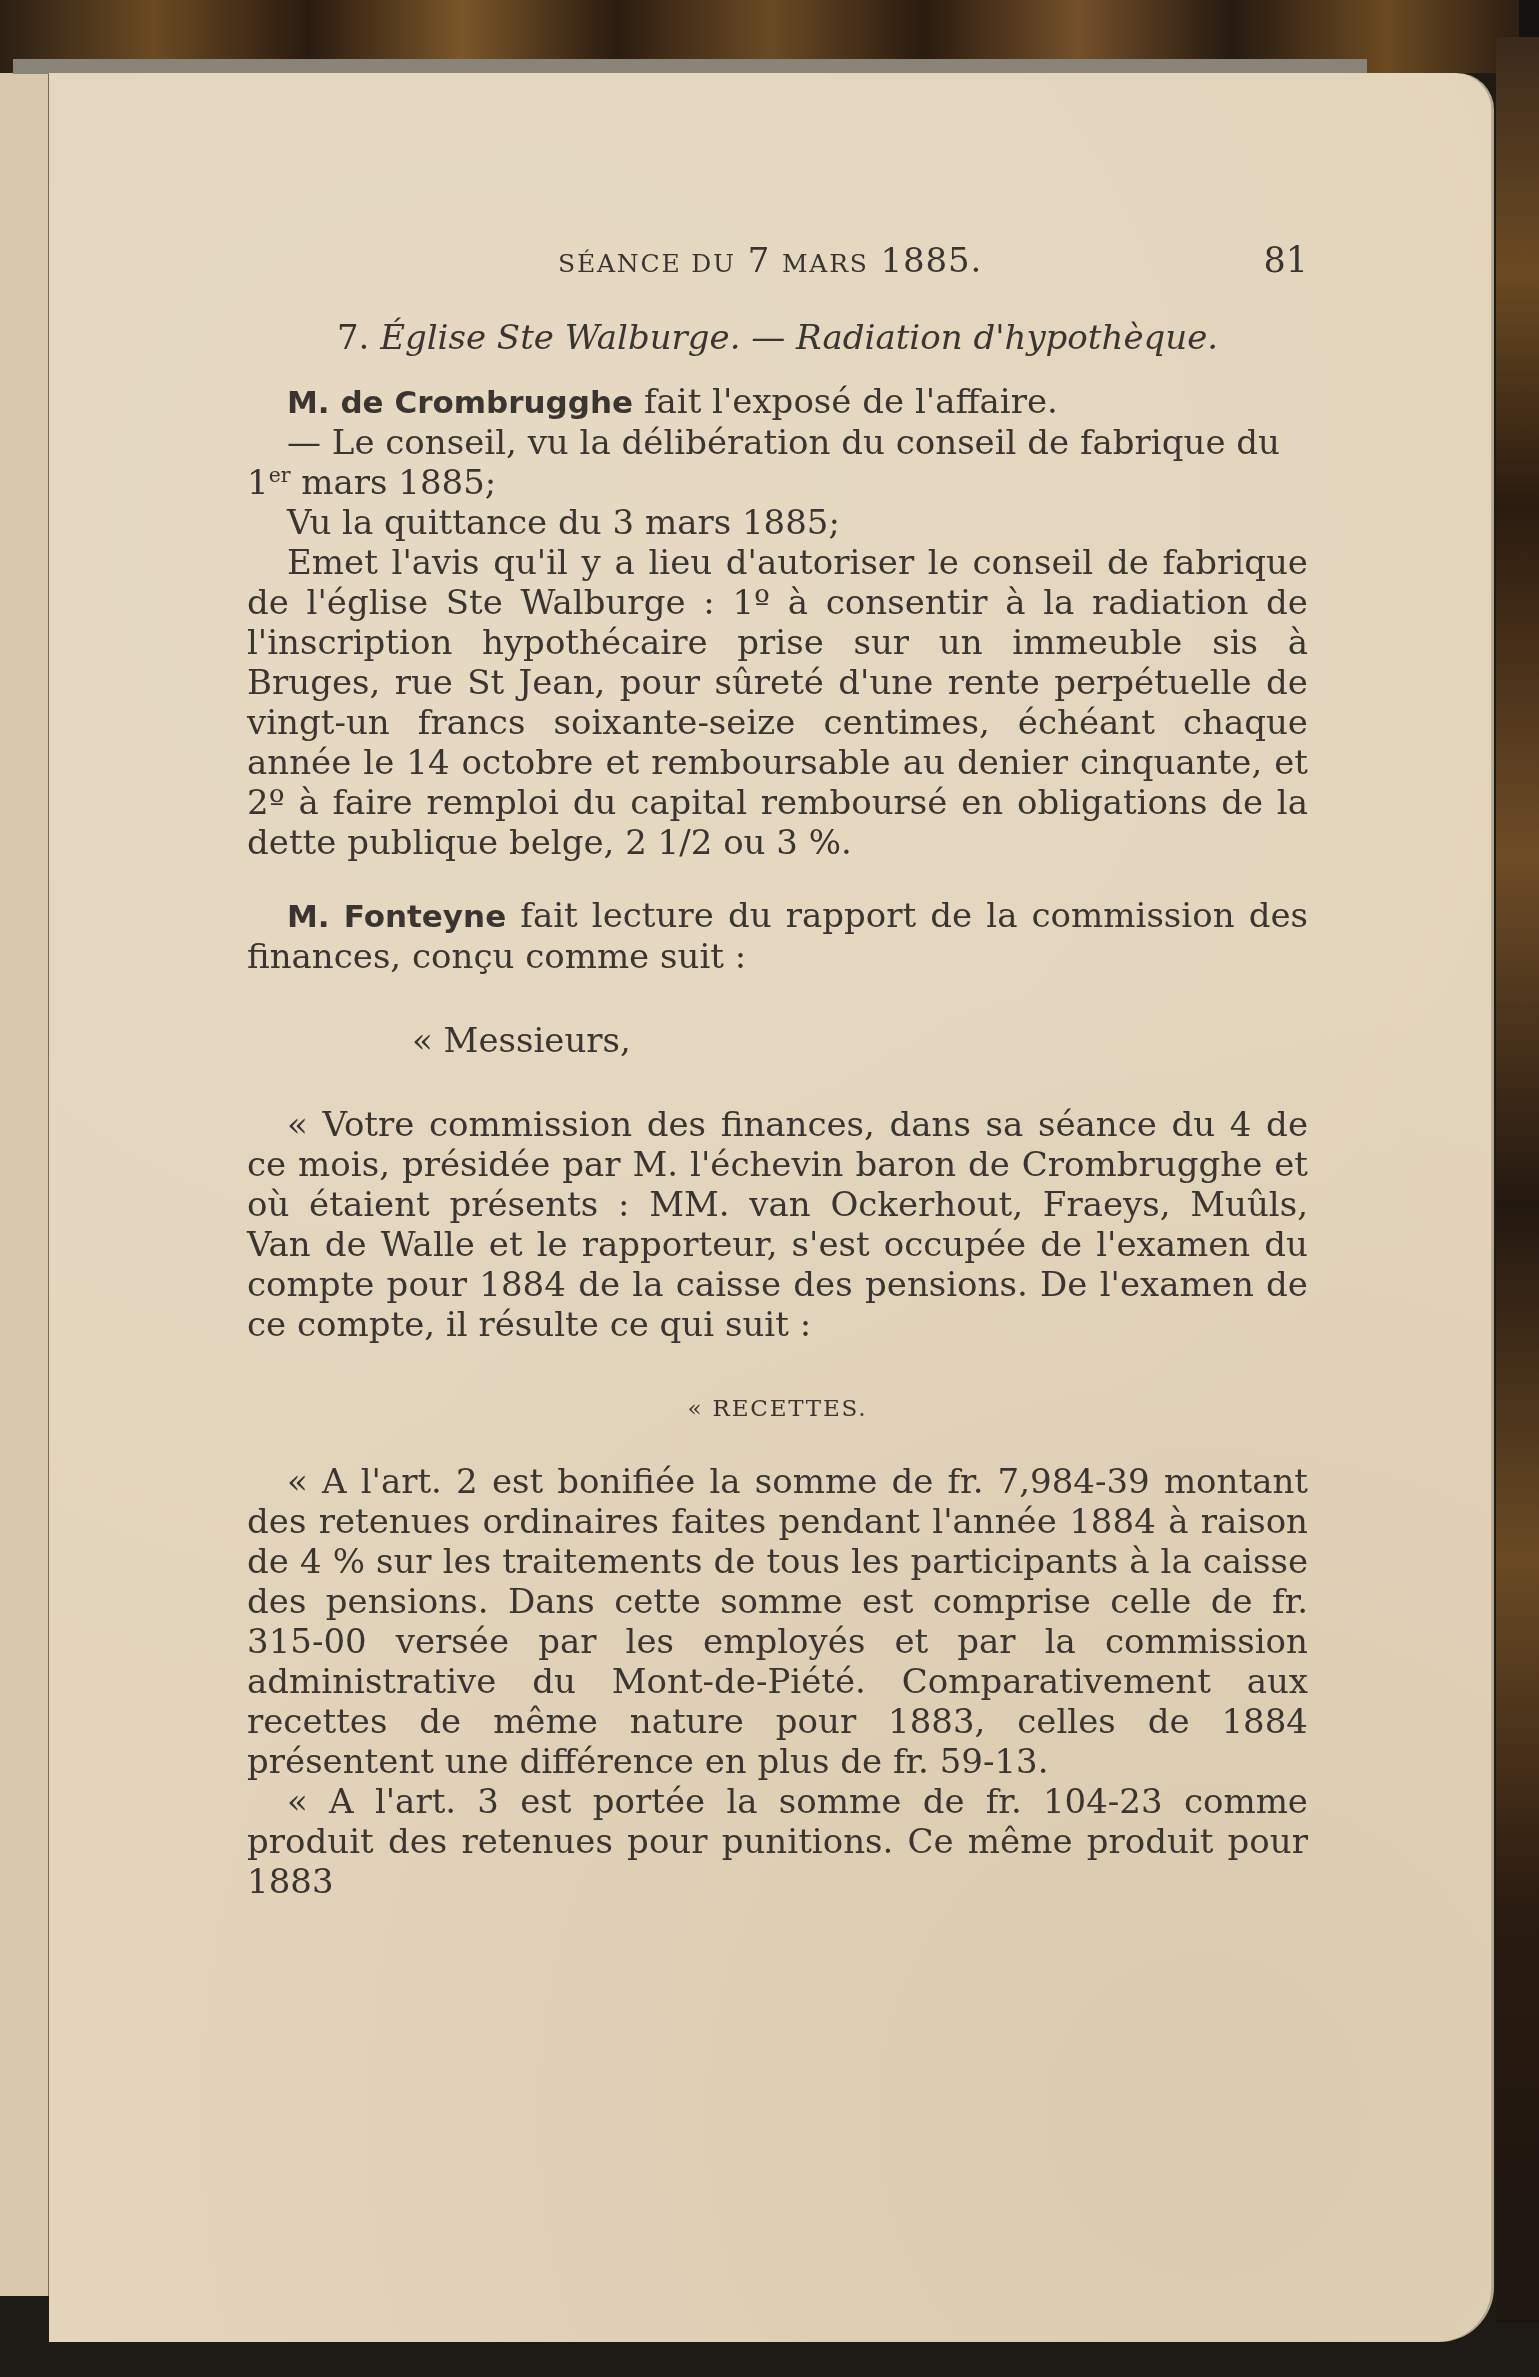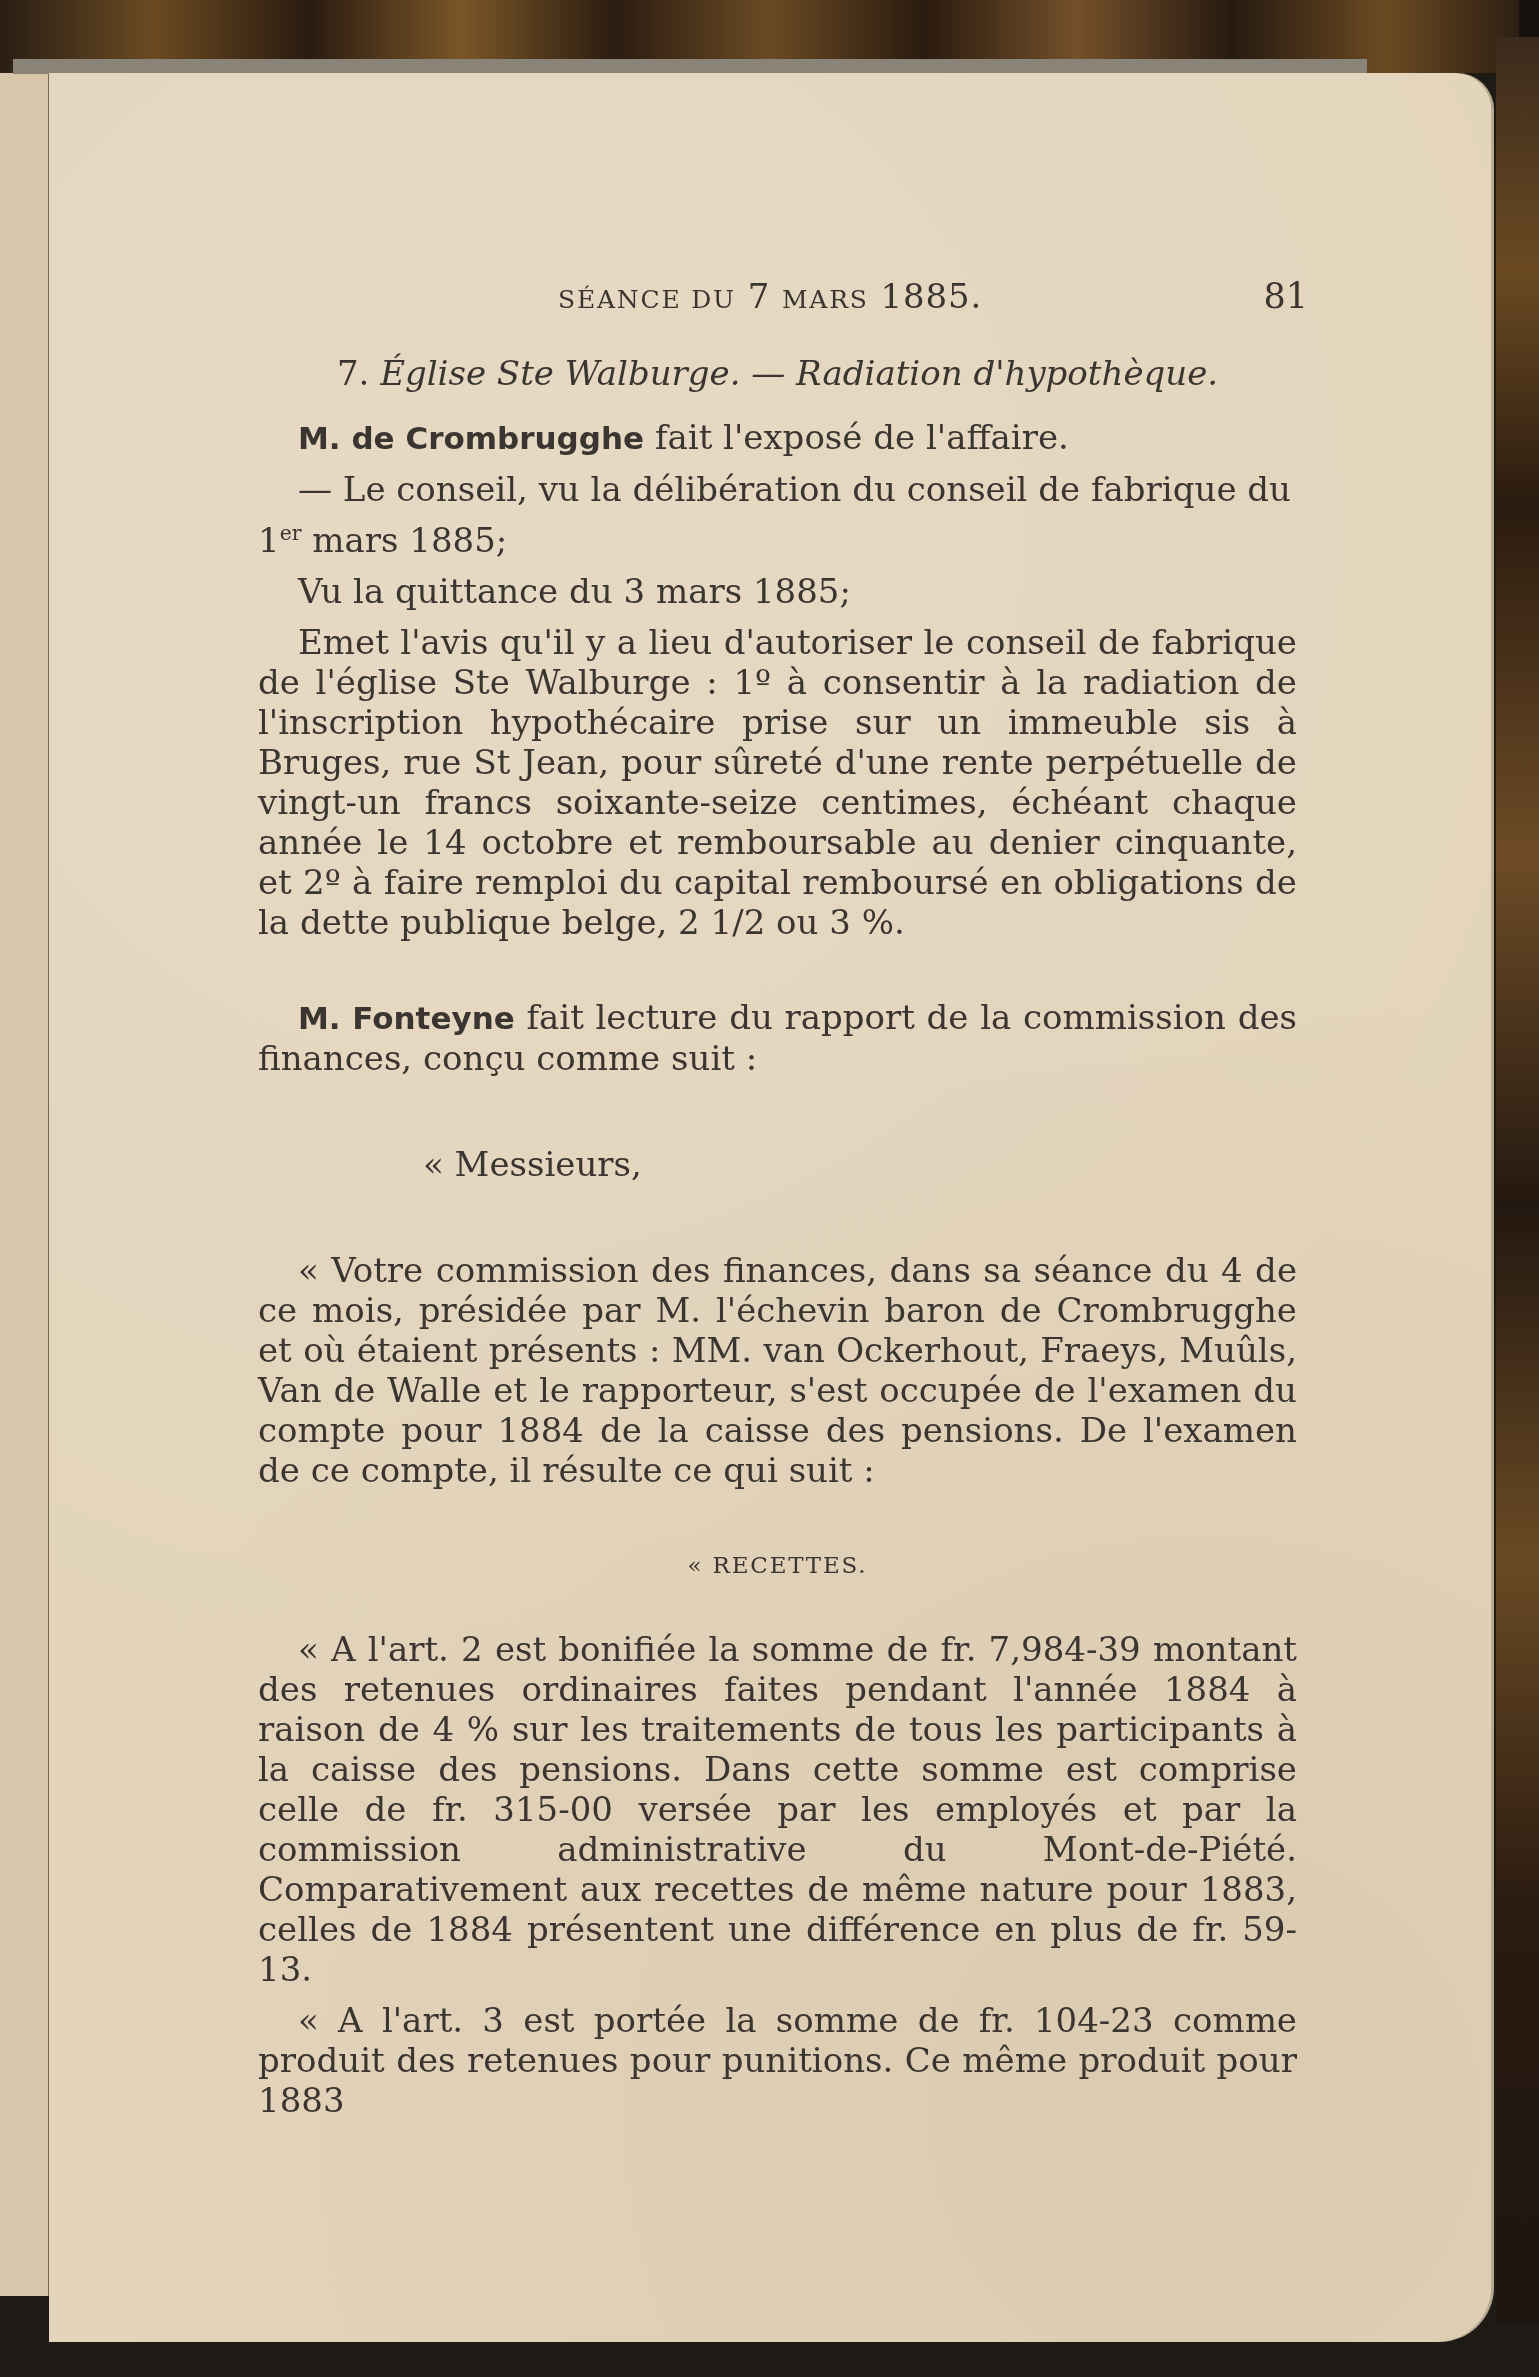--- a/index.html
+++ b/index.html
@@ -14,27 +14,27 @@
   .left-page{position:absolute;left:0;top:73px;width:48px;height:2223px;background:#d8c7ab;
        border-right:1.8px solid #7a6a55;}
   .page{position:absolute;left:49px;top:73px;width:1445px;height:2269px;background:#e3d4bb;
        border-radius:0 37px 55px 0;
        background-image:radial-gradient(circle at 30% 20%,rgba(255,255,255,0.12),transparent 60%),
                         radial-gradient(circle at 80% 90%,rgba(120,90,50,0.08),transparent 50%);
        box-shadow:inset -2.7px 0 0 #b5a68e;}
   .bottom-dark{position:absolute;left:0;top:2323px;width:1540px;height:54px;background:#1e1a16;}
   .content{position:absolute;left:247px;top:240px;width:1061px;font-size:34px;line-height:40px;
        letter-spacing:0px;}
-  .running-head{position:relative;height:55px;font-size:34px;margin-top:36px;}
+  .running-head{position:relative;height:55px;font-size:34px;}
   .rh-title{position:absolute;left:311px;top:0;letter-spacing:0.9px;}
   .rh-title .sc{font-size:25px;letter-spacing:1.8px;}
   .page-num{position:absolute;right:0;top:0;font-size:35px;}
   .section-head{text-align:center;font-style:italic;margin:22px 0 24px 0;}
   .section-head .num{font-style:normal;}
-  p{margin:11px;text-align:justify;text-indent:40px;}
+  p{margin:0;text-align:justify;text-indent:40px;}
   p.noindent{text-indent:0;}
   .speaker{font-family:"DejaVu Sans","Liberation Sans",sans-serif;font-weight:bold;font-size:31px;}
   .gap{height:33px;}
   .gap-lg{height:44px;}
   .messieurs{padding-left:165px;text-indent:0;}
   .recettes{text-align:center;font-size:23px;letter-spacing:1.8px;}
   sup{font-size:60%;line-height:0;}
 </style>
 </head>
 <body>

